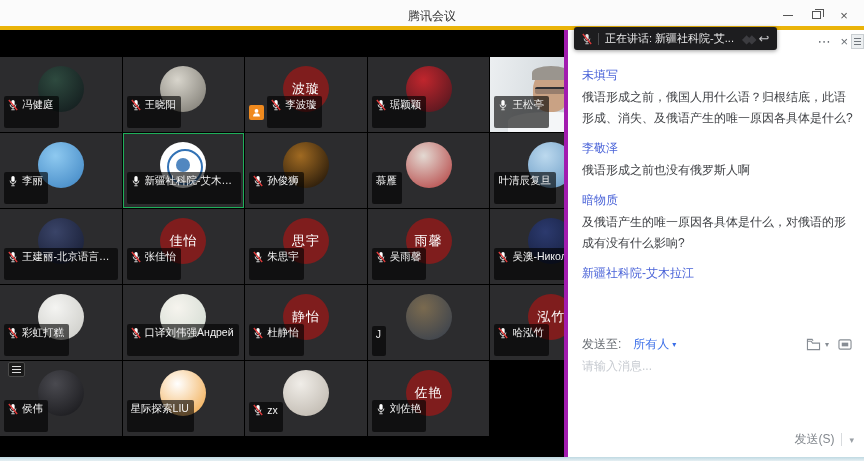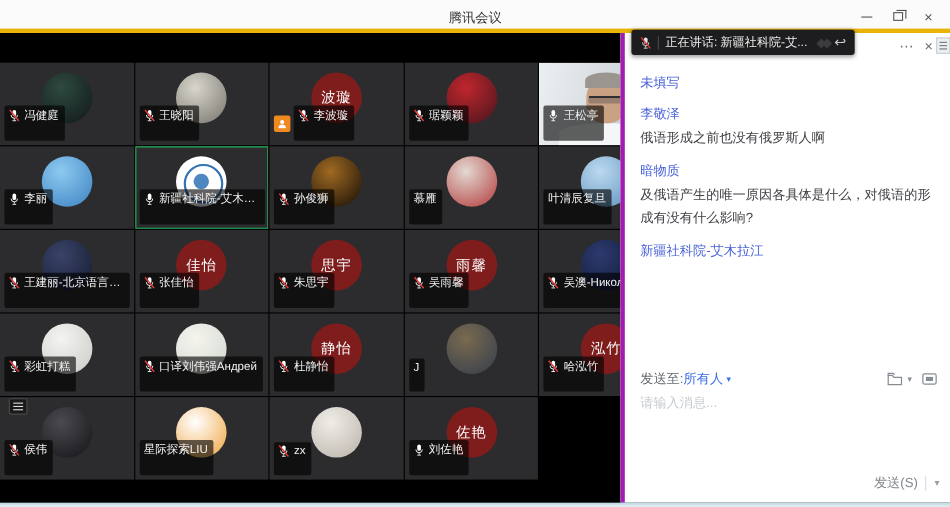--- a/index.html
+++ b/index.html
@@ -60,21 +60,21 @@
   .chat-header-icons span { cursor:pointer; }
   .menu-box { position:absolute; top:4px; right:0; width:13px; height:15px; background:#eceff1; border:1px solid #c9ced2; display:flex; flex-direction:column; justify-content:center; gap:2px; padding:0 2px; cursor:pointer; }
   .menu-box i { display:block; height:1px; background:#70767c; }
 
   .messages { position:absolute; top:26px; left:14px; right:10px; bottom:155px; overflow:hidden; }
   .msg-name { margin-top:11px; font-size:12px; color:#4a63d8; }
   .msg-text { margin-top:3px; font-size:12px; line-height:21px; color:#3f4145; }
 
   .sendto-row { position:absolute; left:14px; right:12px; top:304px; height:20px; display:flex; align-items:center; }
   .sendto-label { font-size:12px; color:#666b71; }
-  .sendto-value { font-size:12px; color:#3a6ee8; margin-left:0; cursor:pointer; }
+  .sendto-value { font-size:12px; color:#3a6ee8; margin-left:12px; cursor:pointer; }
   .sendto-caret { font-size:8px; color:#3a6ee8; margin-left:3px; cursor:pointer; }
   .sendto-icons { margin-left:auto; display:flex; align-items:center; gap:9px; color:#878d94; }
   .sendto-icons svg { display:block; cursor:pointer; }
   .folder-caret { font-size:8px; color:#878d94; margin-left:-5px; }
 
   .chat-input { position:absolute; left:14px; top:328px; right:14px; font-size:12px; color:#c7cbd1; }
 
   .send-row { position:absolute; right:10px; bottom:9px; display:flex; align-items:center; gap:7px; }
   .send-btn { font-size:12px; color:#82878d; cursor:pointer; }
   .send-divider { width:1px; height:13px; background:#d8dbde; }
@@ -561,20 +561,21 @@
       </div>
       <div class="menu-box">
           <i></i>
           <i></i>
           <i></i>
         </div>
 
       <div class="messages">
   <div class="msg">
     <div class="msg-name">未填写</div>
+    <div class="msg-text">俄语形成之前，俄国人用什么语？归根结底，此语形成、消失、及俄语产生的唯一原因各具体是什么?</div>
   </div>
 
   <div class="msg">
     <div class="msg-name">李敬泽</div>
     <div class="msg-text">俄语形成之前也没有俄罗斯人啊</div>
   </div>
 
   <div class="msg">
     <div class="msg-name">暗物质</div>
     <div class="msg-text">及俄语产生的唯一原因各具体是什么，对俄语的形成有没有什么影响?</div>

